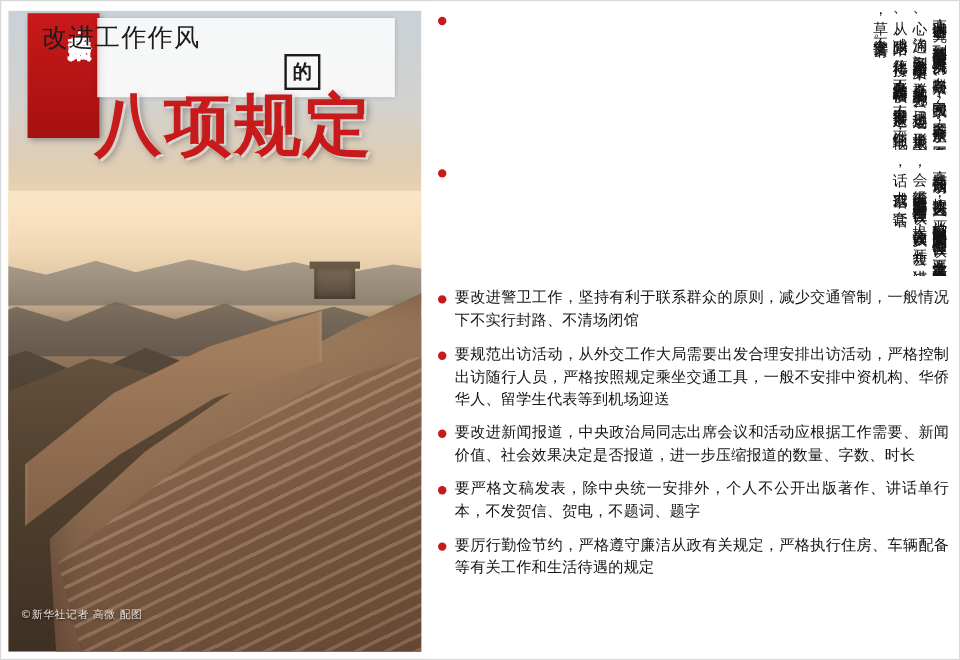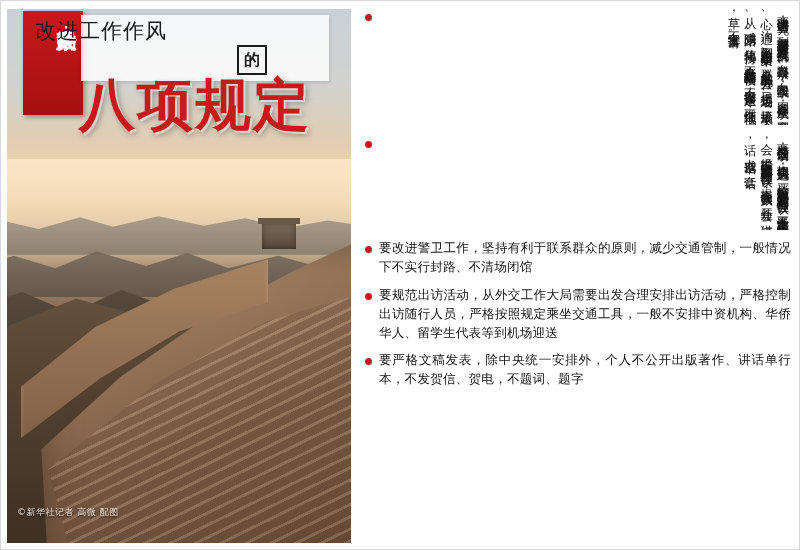--- a/index.html
+++ b/index.html
@@ -336,21 +336,29 @@
     <div class="rule">
       <span class="bullet"></span>
       <div class="rule-text">要改进警卫工作，坚持有利于联系群众的原则，减少交通管制，一般情况下不实行封路、不清场闭馆</div>
     </div>
 
     <div class="rule">
       <span class="bullet"></span>
       <div class="rule-text">要规范出访活动，从外交工作大局需要出发合理安排出访活动，严格控制出访随行人员，严格按照规定乘坐交通工具，一般不安排中资机构、华侨华人、留学生代表等到机场迎送</div>
     </div>
 
+    <div class="rule">
+      <span class="bullet"></span>
+      <div class="rule-text">要改进新闻报道，中央政治局同志出席会议和活动应根据工作需要、新闻价值、社会效果决定是否报道，进一步压缩报道的数量、字数、时长</div>
+    </div>
 
     <div class="rule">
       <span class="bullet"></span>
       <div class="rule-text">要严格文稿发表，除中央统一安排外，个人不公开出版著作、讲话单行本，不发贺信、贺电，不题词、题字</div>
     </div>
 
+    <div class="rule">
+      <span class="bullet"></span>
+      <div class="rule-text">要厉行勤俭节约，严格遵守廉洁从政有关规定，严格执行住房、车辆配备等有关工作和生活待遇的规定</div>
+    </div>
 
   </div>
 </div>
 
 </body></html>

